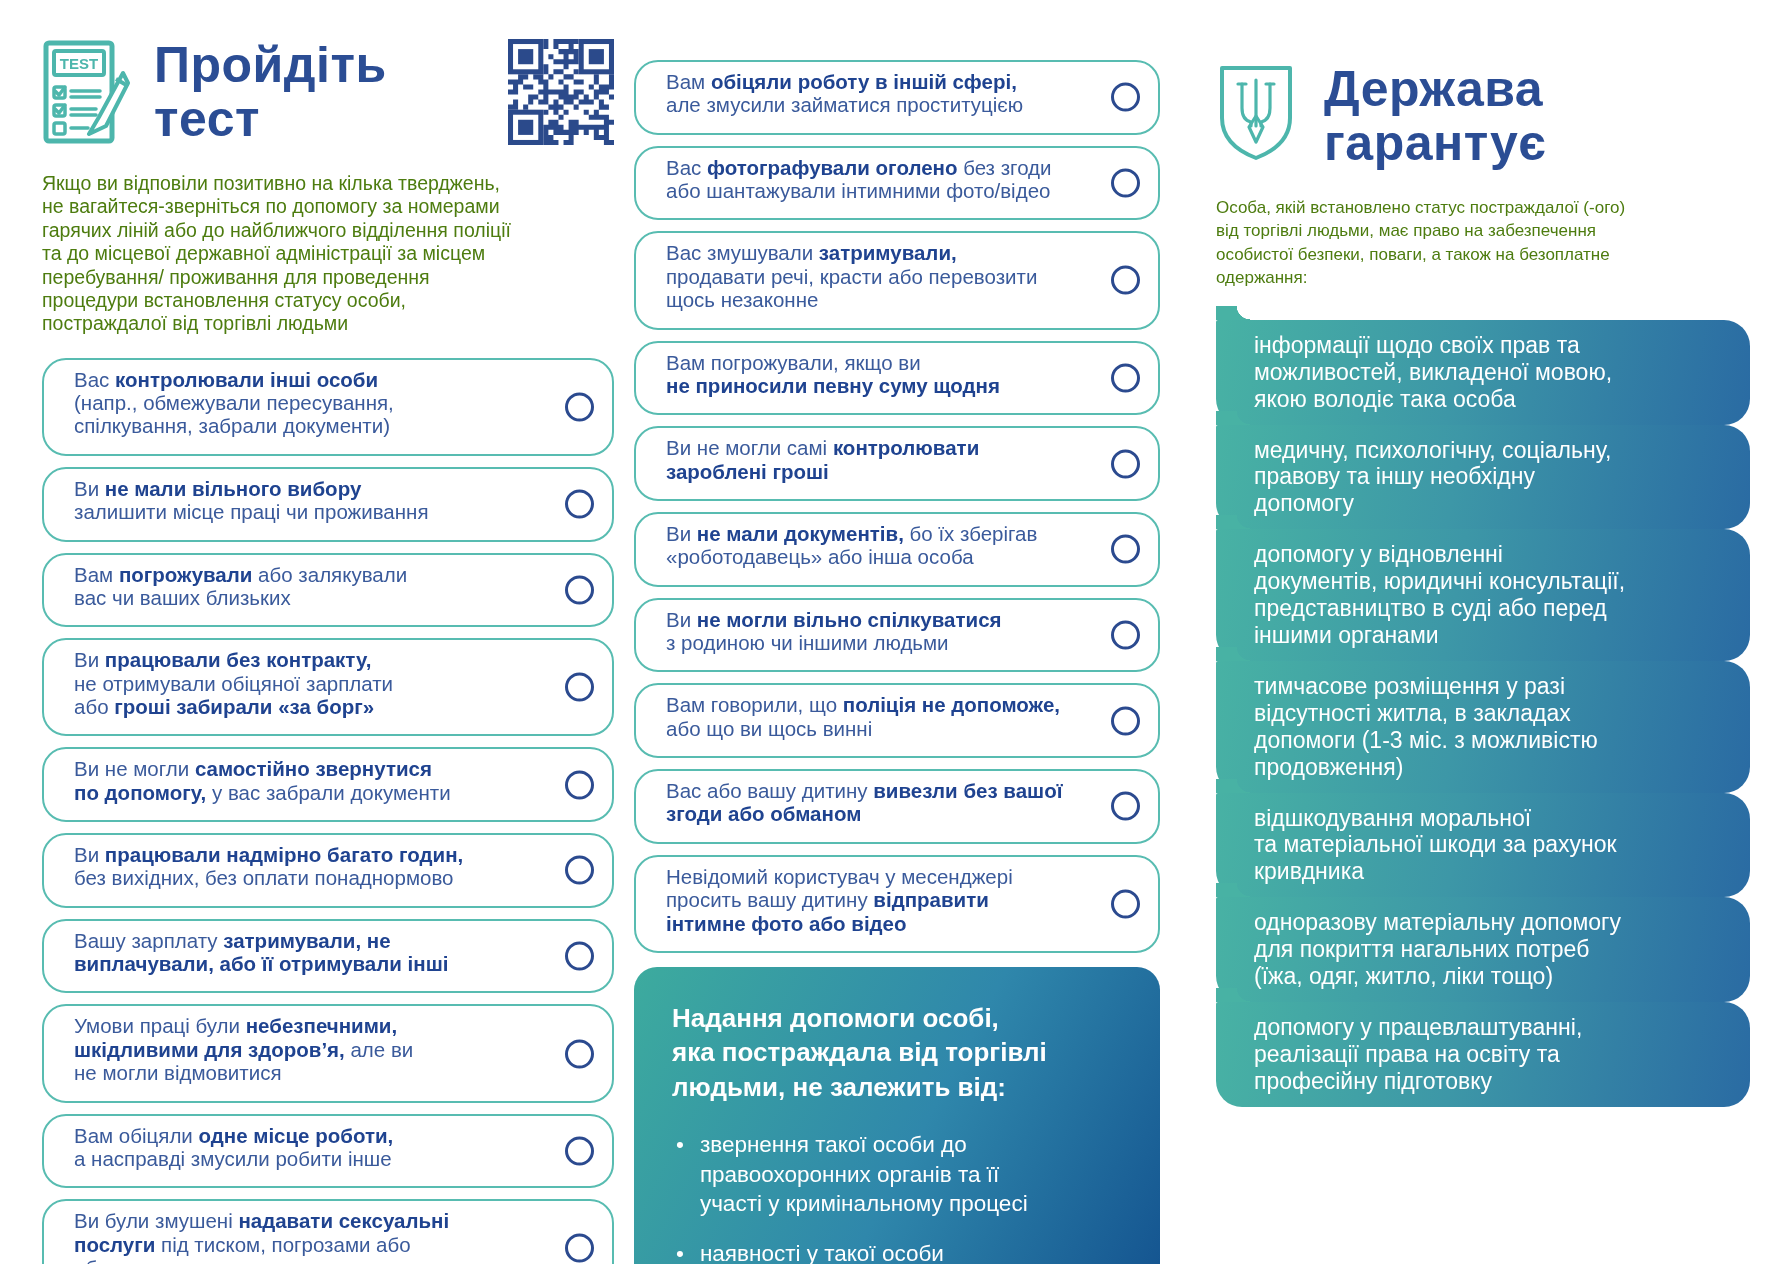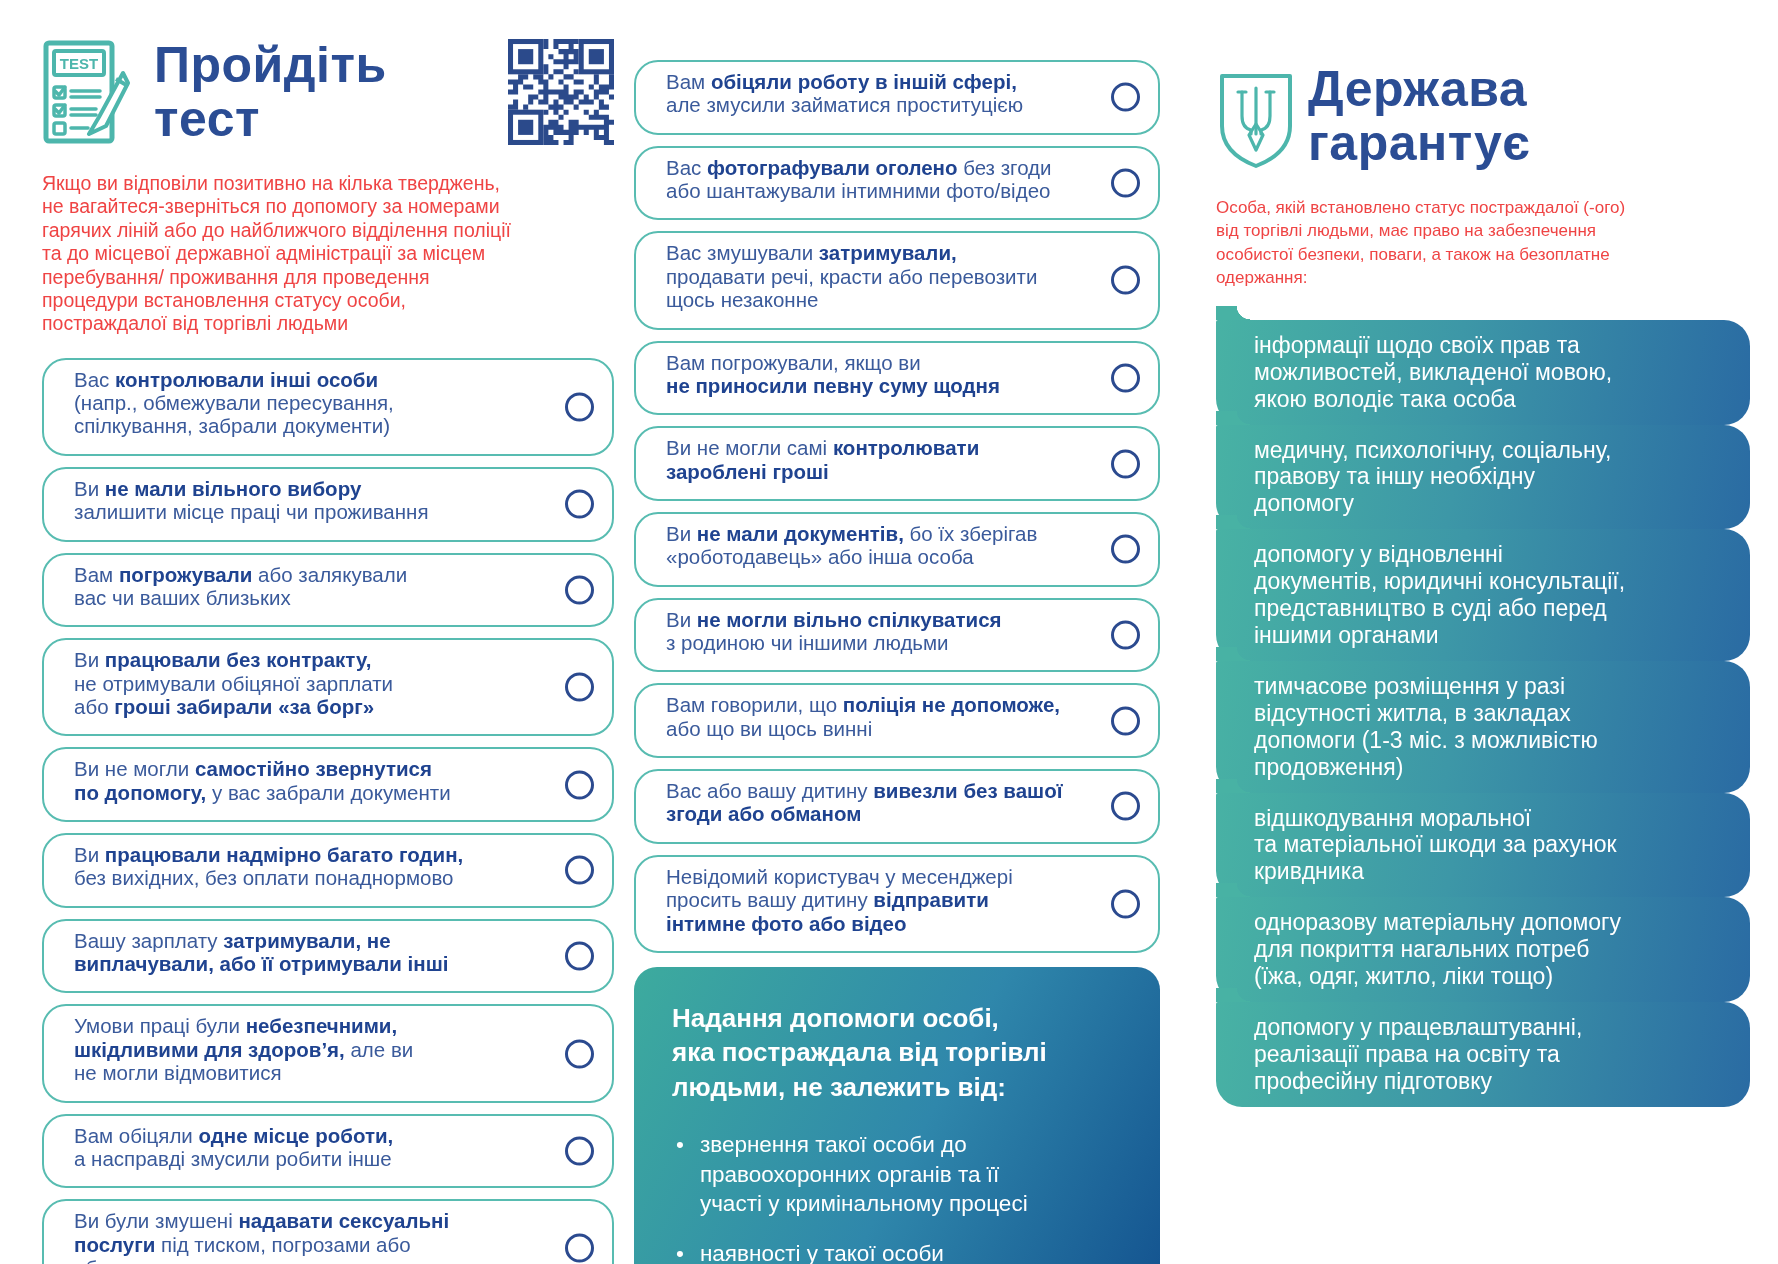--- a/index.html
+++ b/index.html
@@ -4,25 +4,25 @@
 <style>
   *{margin:0;padding:0;box-sizing:border-box}
   html,body{width:1778px;height:1264px}
   body{background:#fff;font-family:"Liberation Sans",sans-serif;overflow:hidden}
   .page{display:flex;align-items:flex-start;padding:38px 28px 0 42px;height:100%}
   .col-left{width:572px}
   .col-mid{width:526px;margin-left:20px;margin-top:22px}
   .col-right{width:534px;margin-left:56px;margin-top:24px}
 
   .left-header{display:flex;align-items:center;gap:24px}
-  .right-header{display:flex;align-items:flex-end;gap:12px}
+  .right-header{display:flex;align-items:flex-start;gap:28px}
   .title{font-size:50px;font-weight:700;color:#2b4d94;line-height:1.08;letter-spacing:.5px;white-space:pre-line}
   .qr-wrap{margin-left:auto;line-height:0}
 
-  .intro{margin-top:26px;font-size:19.5px;line-height:1.2;color:#ef4444;white-space:pre-line}
+  .intro{margin-top:26px;font-size:19.5px;line-height:1.2;color:#4d7c0f;white-space:pre-line}
   .right-intro{margin-top:26px;font-size:17px;line-height:1.38}
 
   .cards{margin-top:22px;display:flex;flex-direction:column;gap:11px}
   .card{position:relative;display:flex;align-items:flex-end;border:2px solid #58bcb1;border-radius:24px;padding:8px 66px 16px 30px;min-height:62px;background:#fff}
   .card-text{font-size:20.5px;line-height:1.14;color:#3a5a9b;white-space:pre-line}
   .card-text .b{font-weight:700;color:#1f4390}
   .radio{position:absolute;right:18px;top:50%;transform:translateY(-50%);width:29px;height:29px;border:3px solid #2b4a8f;border-radius:50%;background:#fff}
 
   .info-box{margin-top:14px;border-radius:23px;padding:34px 34px;background:linear-gradient(118deg,#3dab9e 0%,#2f87ab 52%,#12508e 100%);color:#fff}
   .info-heading{font-size:26px;font-weight:700;line-height:1.32;white-space:pre-line;padding-left:4px}

